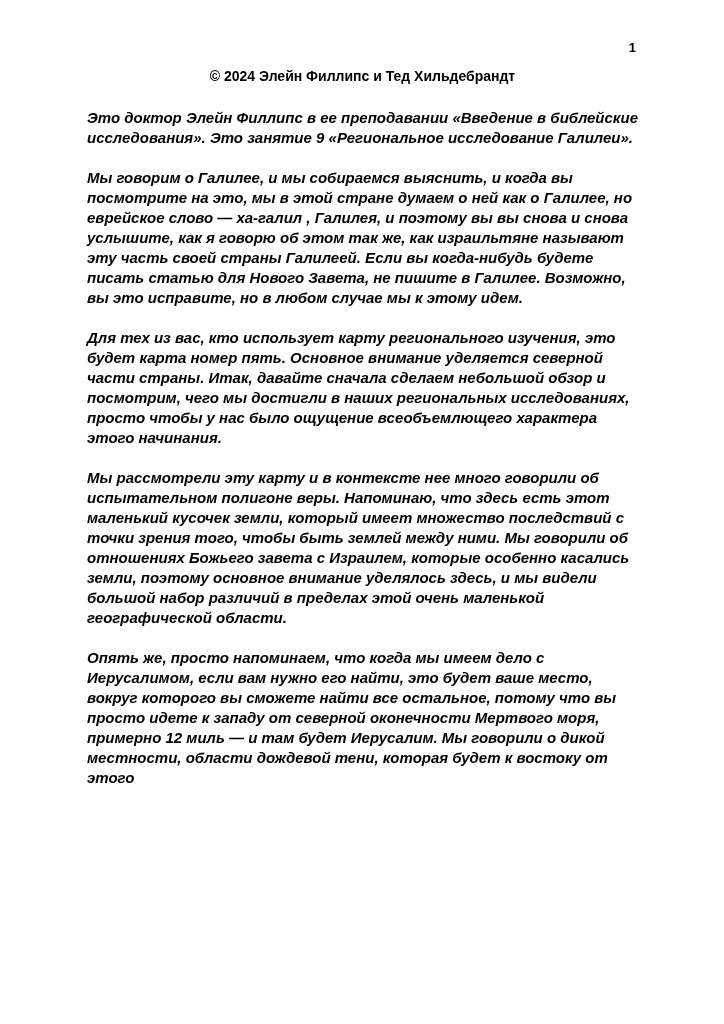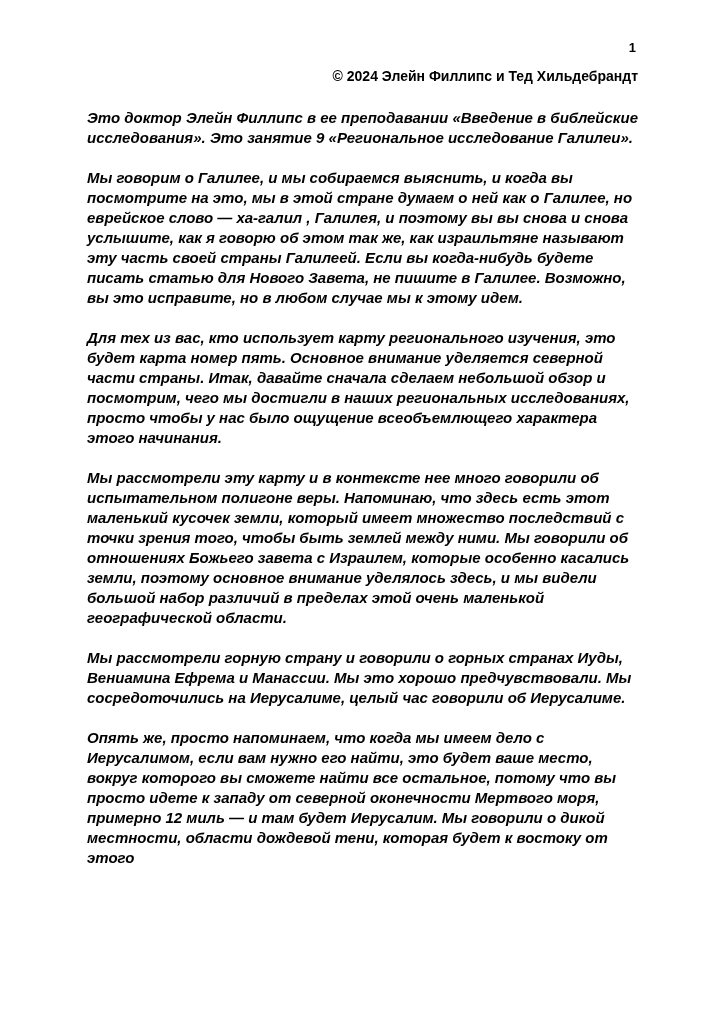--- a/index.html
+++ b/index.html
@@ -31,21 +31,21 @@
     text-align: center;
     font-size: 19px;
     font-weight: bold;
     line-height: 27px;
   }
   .title-line {
     display: block;
   }
   .copyright {
     margin-top: 3px;
-    text-align: right;
+    text-align: center;
     font-size: 14px;
     font-weight: bold;
   }
   .body-text {
     margin-top: 24px;
     font-size: 15px;
     font-weight: bold;
     line-height: 20px;
     font-style: italic;
   }
@@ -67,17 +67,16 @@
   <h1 class="title-block">
   </h1>
 
   <div class="copyright">© 2024 Элейн Филлипс и Тед Хильдебрандт</div>
 
   <div class="body-text">
     <p class="para">Это доктор Элейн Филлипс в ее преподавании «Введение в библейские исследования». Это занятие 9 «Региональное исследование Галилеи».</p>
     <p class="para">Мы говорим о Галилее, и мы собираемся выяснить, и когда вы посмотрите на это, мы в этой стране думаем о ней как о Галилее, но еврейское слово — ха-галил , Галилея, и поэтому вы вы снова и снова услышите, как я говорю об этом так же, как израильтяне называют эту часть своей страны Галилеей. Если вы когда-нибудь будете писать статью для Нового Завета, не пишите в Галилее. Возможно, вы это исправите, но в любом случае мы к этому идем.</p>
     <p class="para">Для тех из вас, кто использует карту регионального изучения, это будет карта номер пять. Основное внимание уделяется северной части страны. Итак, давайте сначала сделаем небольшой обзор и посмотрим, чего мы достигли в наших региональных исследованиях, просто чтобы у нас было ощущение всеобъемлющего характера этого начинания.</p>
     <p class="para">Мы рассмотрели эту карту и в контексте нее много говорили об испытательном полигоне веры. Напоминаю, что здесь есть этот маленький кусочек земли, который имеет множество последствий с точки зрения того, чтобы быть землей между ними. Мы говорили об отношениях Божьего завета с Израилем, которые особенно касались земли, поэтому основное внимание уделялось здесь, и мы видели большой набор различий в пределах этой очень маленькой географической области.</p>
-    <p class="para">Мы рассмотрели горную страну и говорили о горных странах Иуды, Вениамина Ефрема и Манассии. Мы это хорошо предчувствовали. Мы сосредоточились на Иерусалиме, целый час говорили об Иерусалиме.</p>
     <p class="para">Опять же, просто напоминаем, что когда мы имеем дело с Иерусалимом, если вам нужно его найти, это будет ваше место, вокруг которого вы сможете найти все остальное, потому что вы просто идете к западу от северной оконечности Мертвого моря, примерно 12 миль — и там будет Иерусалим. Мы говорили о дикой местности, области дождевой тени, которая будет к востоку от этого</p>
   </div>
 
 </div>
 
 </body></html>

